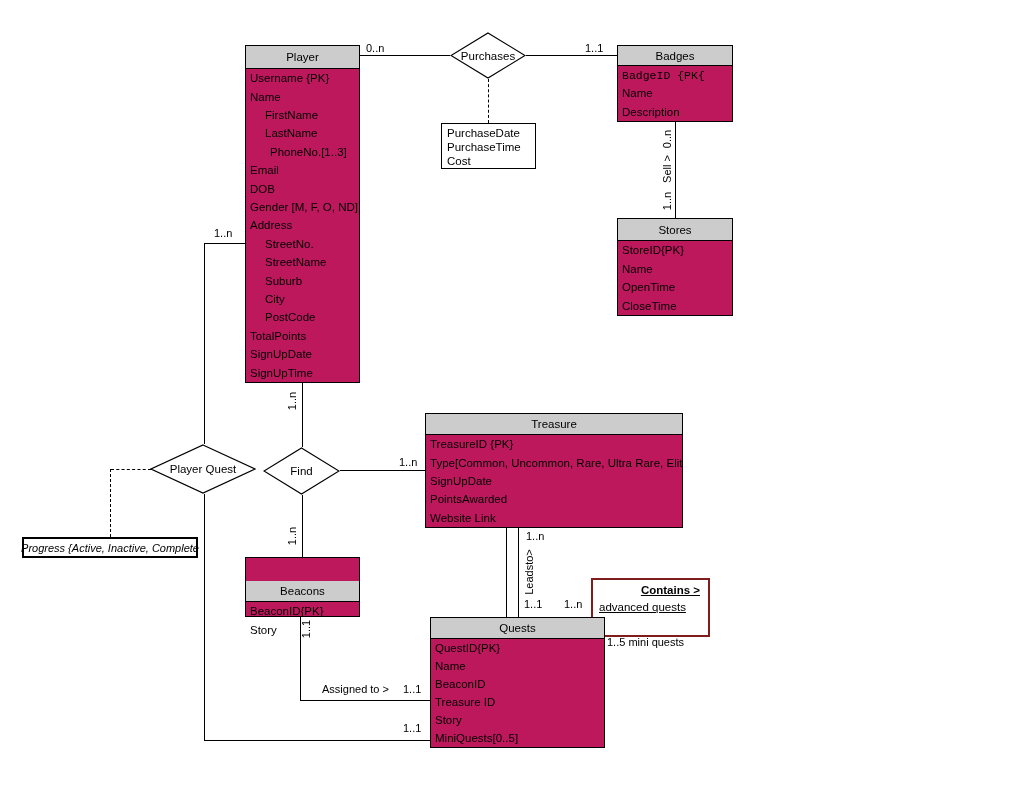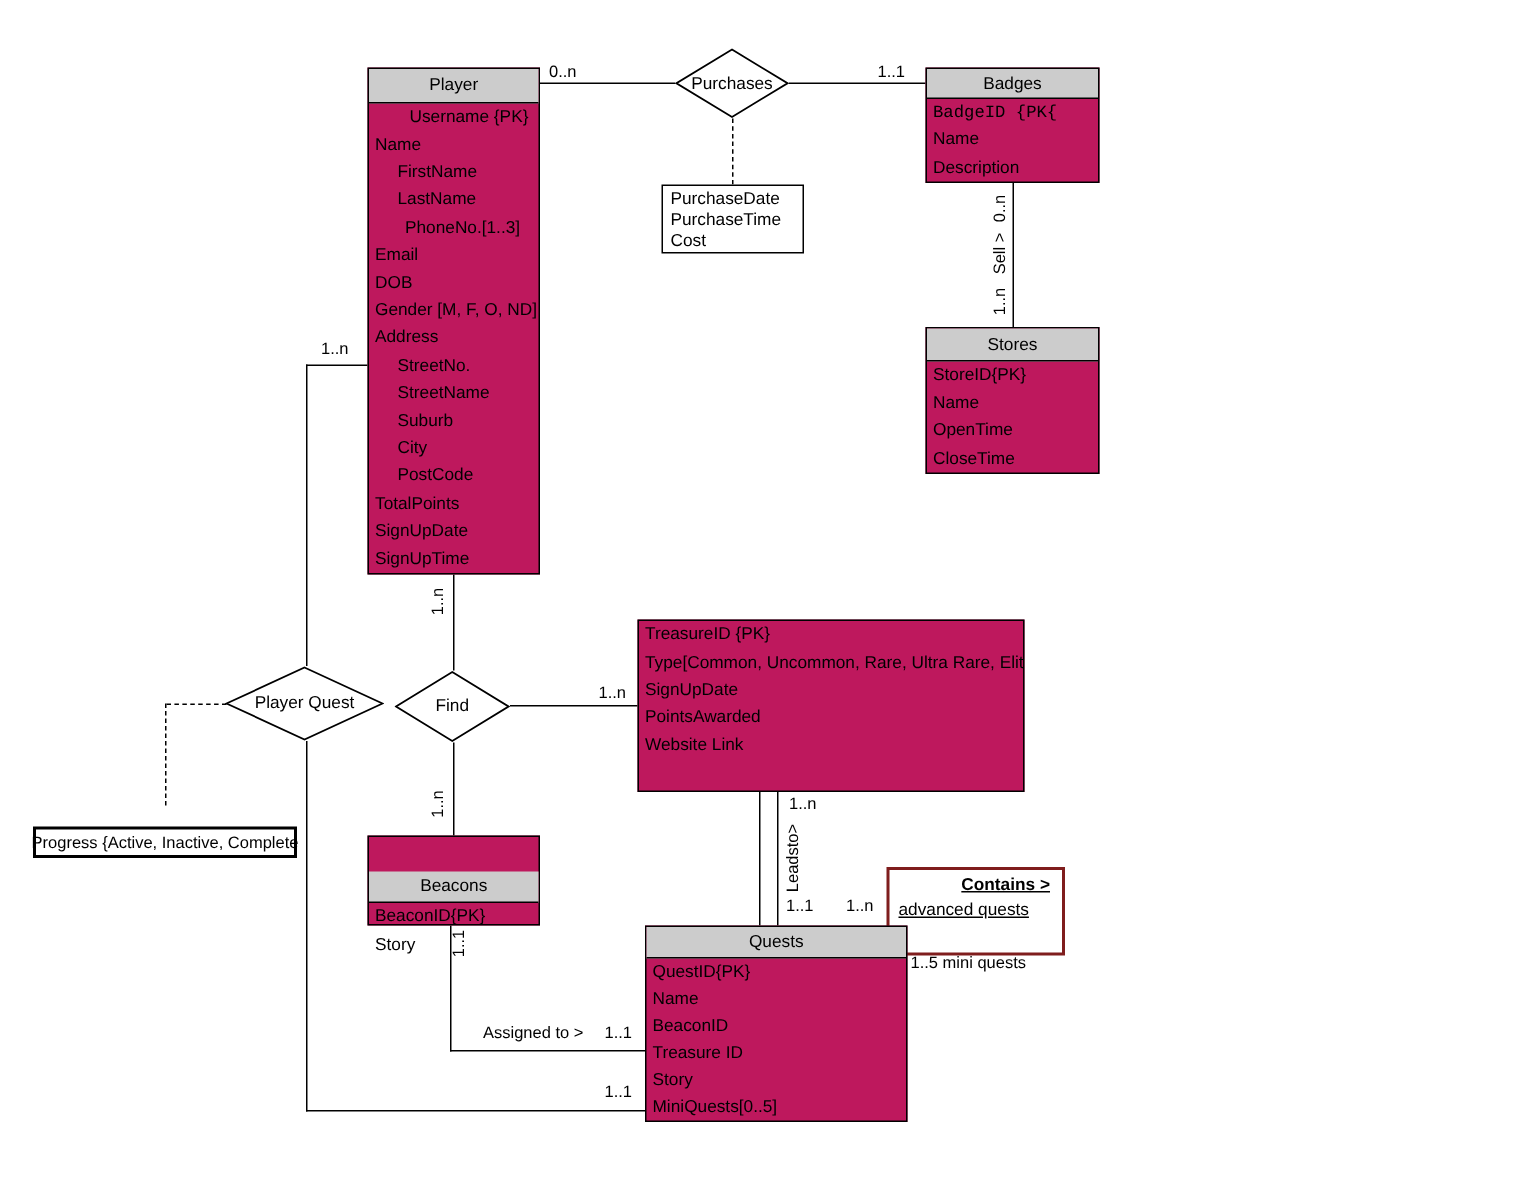--- a/index.html
+++ b/index.html
@@ -50,21 +50,21 @@
     <div class="edge v" style="left: 518px; top: 528px; height: 89px;"></div>
     <div class="edge v dashed" style="left: 488px; top: 79px; height: 44px;"></div>
     <div class="edge h dashed" style="left: 111px; top: 469px; width: 40px;"></div>
     <div class="edge v dashed" style="left: 110px; top: 469px; height: 68px;"></div>
     <div class="note note-contains" style="left: 591px; top: 578px; width: 119px; height: 59px;">
       <div class="nc-title">Contains &gt;</div>
       <div class="nc-body">advanced quests</div>
     </div>
     <div class="entity" style="left: 245px; top: 45px; width: 115px; height: 338px;">
       <div class="entity-header" style="height: 23px; background: rgb(204, 204, 204);">Player</div>
-      <div class="entity-row" style="height: 18.4118px; padding-left: 4px; margin-left: 23px;">Username {PK}</div>
+      <div class="entity-row" style="height: 18.4118px; padding-left: 4px;">Username {PK}</div>
       <div class="entity-row" style="height: 18.4118px; padding-left: 4px;">Name</div>
       <div class="entity-row" style="height: 18.4118px; padding-left: 19px;">FirstName</div>
       <div class="entity-row" style="height: 18.4118px; padding-left: 19px;">LastName</div>
       <div class="entity-row" style="height: 18.4118px; padding-left: 4px; margin-left: 20px;">PhoneNo.[1..3]</div>
       <div class="entity-row" style="height: 18.4118px; padding-left: 4px;">Email</div>
       <div class="entity-row" style="height: 18.4118px; padding-left: 4px;">DOB</div>
       <div class="entity-row" style="height: 18.4118px; padding-left: 4px;">Gender [M, F, O, ND]</div>
       <div class="entity-row" style="height: 18.4118px; padding-left: 4px;">Address</div>
       <div class="entity-row" style="height: 18.4118px; padding-left: 19px;">StreetNo.</div>
       <div class="entity-row" style="height: 18.4118px; padding-left: 19px;">StreetName</div>
@@ -82,20 +82,21 @@
       <div class="entity-row" style="height: 18.3333px; padding-left: 4px;">Description</div>
     </div>
     <div class="entity" style="left: 617px; top: 218px; width: 116px; height: 98px;">
       <div class="entity-header" style="height: 22px; background: rgb(204, 204, 204);">Stores</div>
       <div class="entity-row" style="height: 18.5px; padding-left: 4px;">StoreID{PK}</div>
       <div class="entity-row" style="height: 18.5px; padding-left: 4px;">Name</div>
       <div class="entity-row" style="height: 18.5px; padding-left: 4px;">OpenTime</div>
       <div class="entity-row" style="height: 18.5px; padding-left: 4px;">CloseTime</div>
     </div>
     <div class="entity" style="left: 425px; top: 413px; width: 258px; height: 115px;">
+      <div class="entity-header" style="height: 21px; background: rgb(204, 204, 204);">Treasure</div>
       <div class="entity-row" style="height: 18.4px; padding-left: 4px;">TreasureID {PK}</div>
       <div class="entity-row" style="height: 18.4px; padding-left: 4px;">Type[Common, Uncommon, Rare, Ultra Rare, Elite]</div>
       <div class="entity-row" style="height: 18.4px; padding-left: 4px;">SignUpDate</div>
       <div class="entity-row" style="height: 18.4px; padding-left: 4px;">PointsAwarded</div>
       <div class="entity-row" style="height: 18.4px; padding-left: 4px;">Website Link</div>
     </div>
     <div class="entity" style="left: 245px; top: 557px; width: 115px; height: 60px;">
       <div class="entity-header" style="height: 21px; background: rgb(204, 204, 204); margin-top: 23px;">Beacons</div>
       <div class="entity-row" style="height: 18.5px; padding-left: 4px;">BeaconID{PK}</div>
       <div class="entity-row" style="height: 18.5px; padding-left: 4px;">Story</div>
@@ -125,21 +126,21 @@
       <svg width="77" height="48">
         <polygon points="38.5,1 76,24 38.5,47 1,24" fill="#ffffff" stroke="#000000" stroke-width="1.2"></polygon>
       </svg>
       <div class="diamond-label">Find</div>
     </div>
     <div class="note note-list" style="left: 441px; top: 123px; width: 95px; height: 46px;">
       <div>PurchaseDate</div>
       <div>PurchaseTime</div>
       <div>Cost</div>
     </div>
-    <div class="note note-outline" style="left: 22px; top: 551px; width: 176px; height: 21px;">Progress {Active, Inactive, Complete</div>
+    <div class="note note-outline" style="left: 22px; top: 537px; width: 176px; height: 21px; font-style: italic;">Progress {Active, Inactive, Complete</div>
     <div class="lbl" style="left: 366px; top: 42px;">0..n</div>
     <div class="lbl" style="left: 585px; top: 42px;">1..1</div>
     <div class="lbl" style="left: 214px; top: 227px;">1..n</div>
     <div class="lbl" style="left: 399px; top: 456px;">1..n</div>
     <div class="lbl" style="left: 526px; top: 530px;">1..n</div>
     <div class="lbl" style="left: 524px; top: 598px;">1..1</div>
     <div class="lbl" style="left: 564px; top: 598px;">1..n</div>
     <div class="lbl" style="left: 607px; top: 636px;">1..5 mini quests</div>
     <div class="lbl" style="left: 322px; top: 683px;">Assigned to &gt;</div>
     <div class="lbl" style="left: 403px; top: 683px;">1..1</div>

